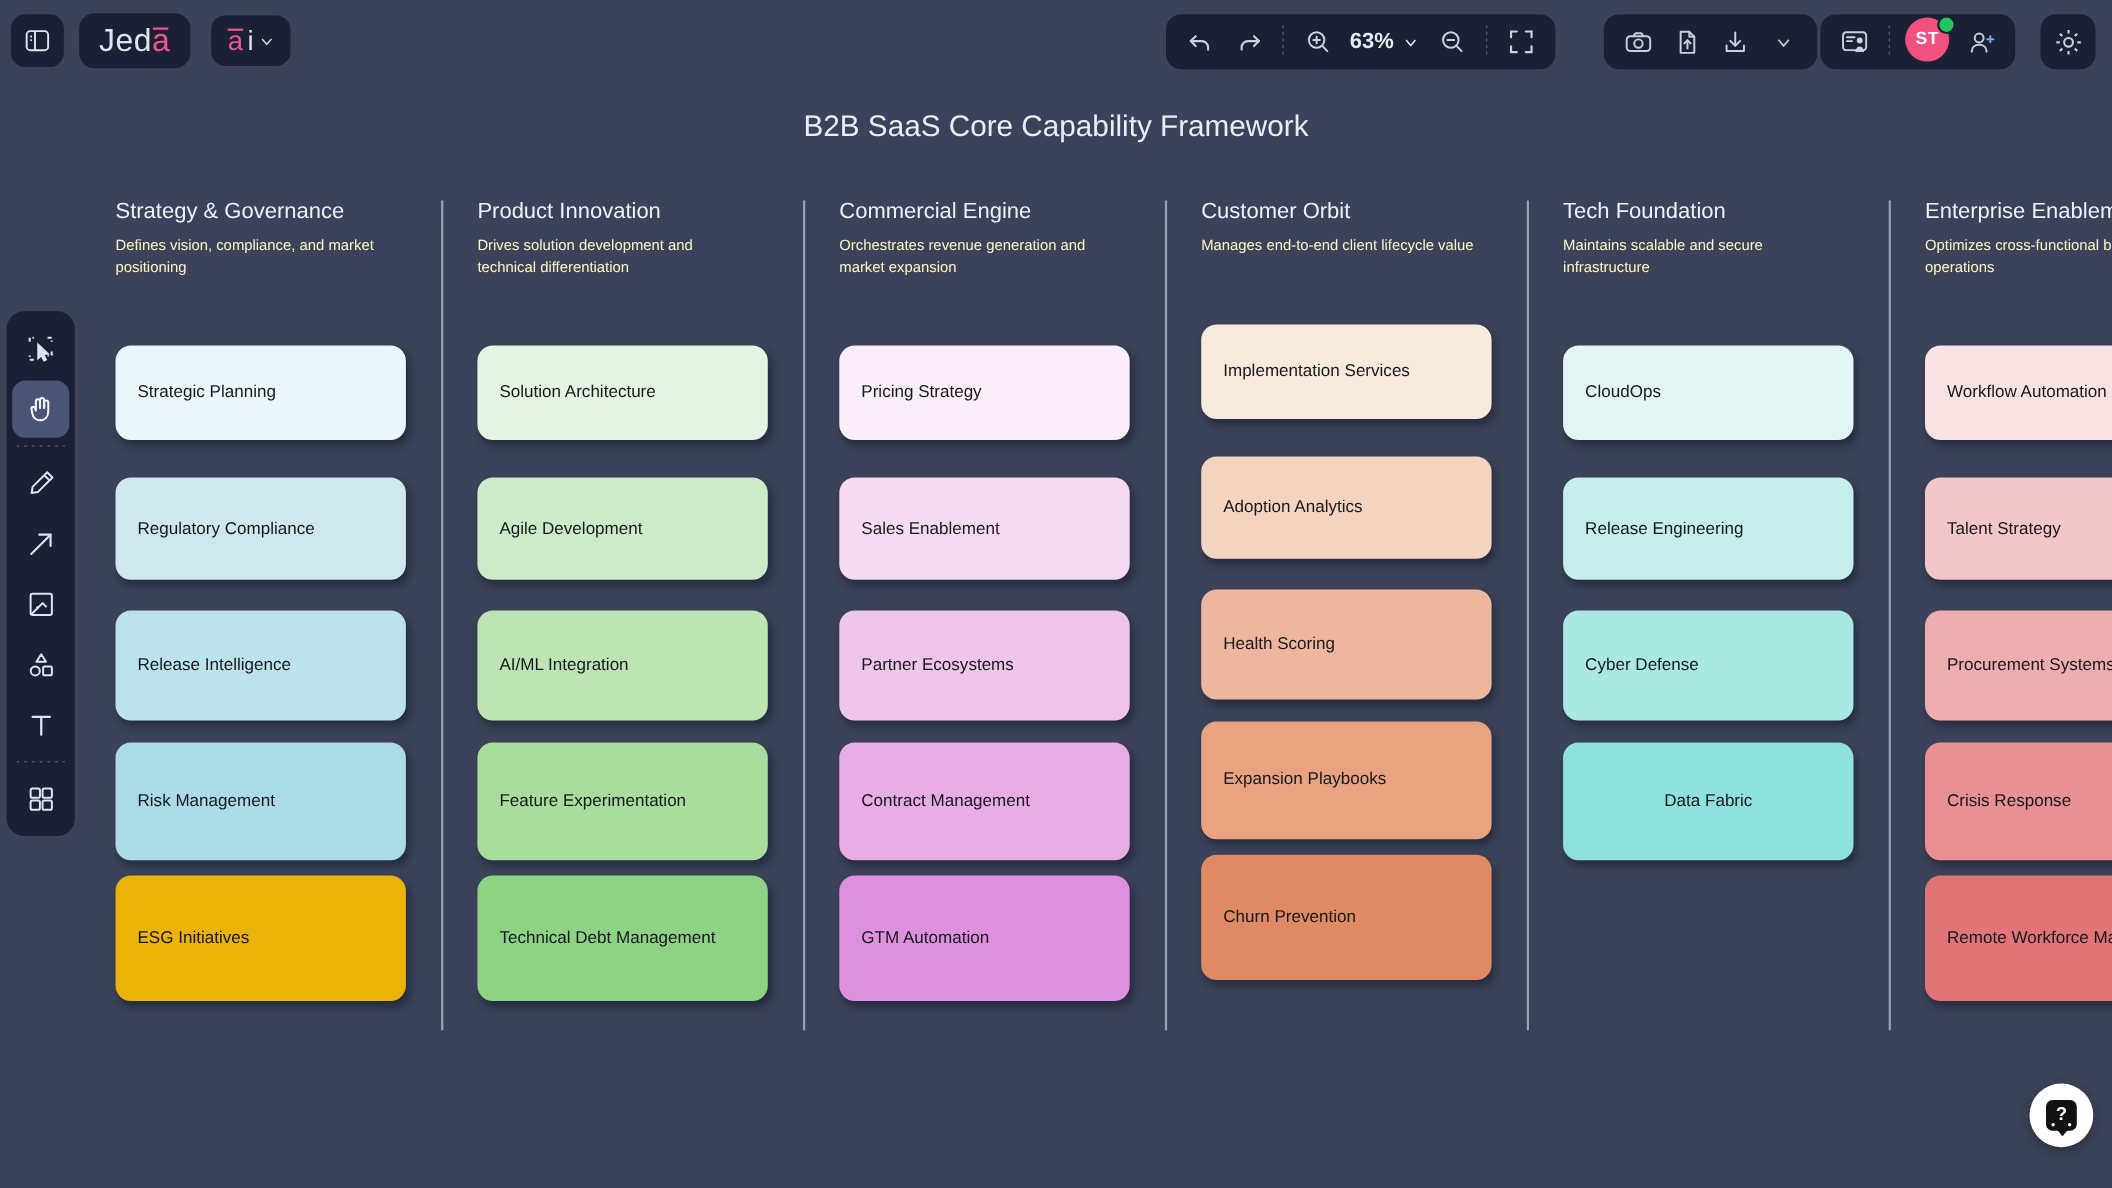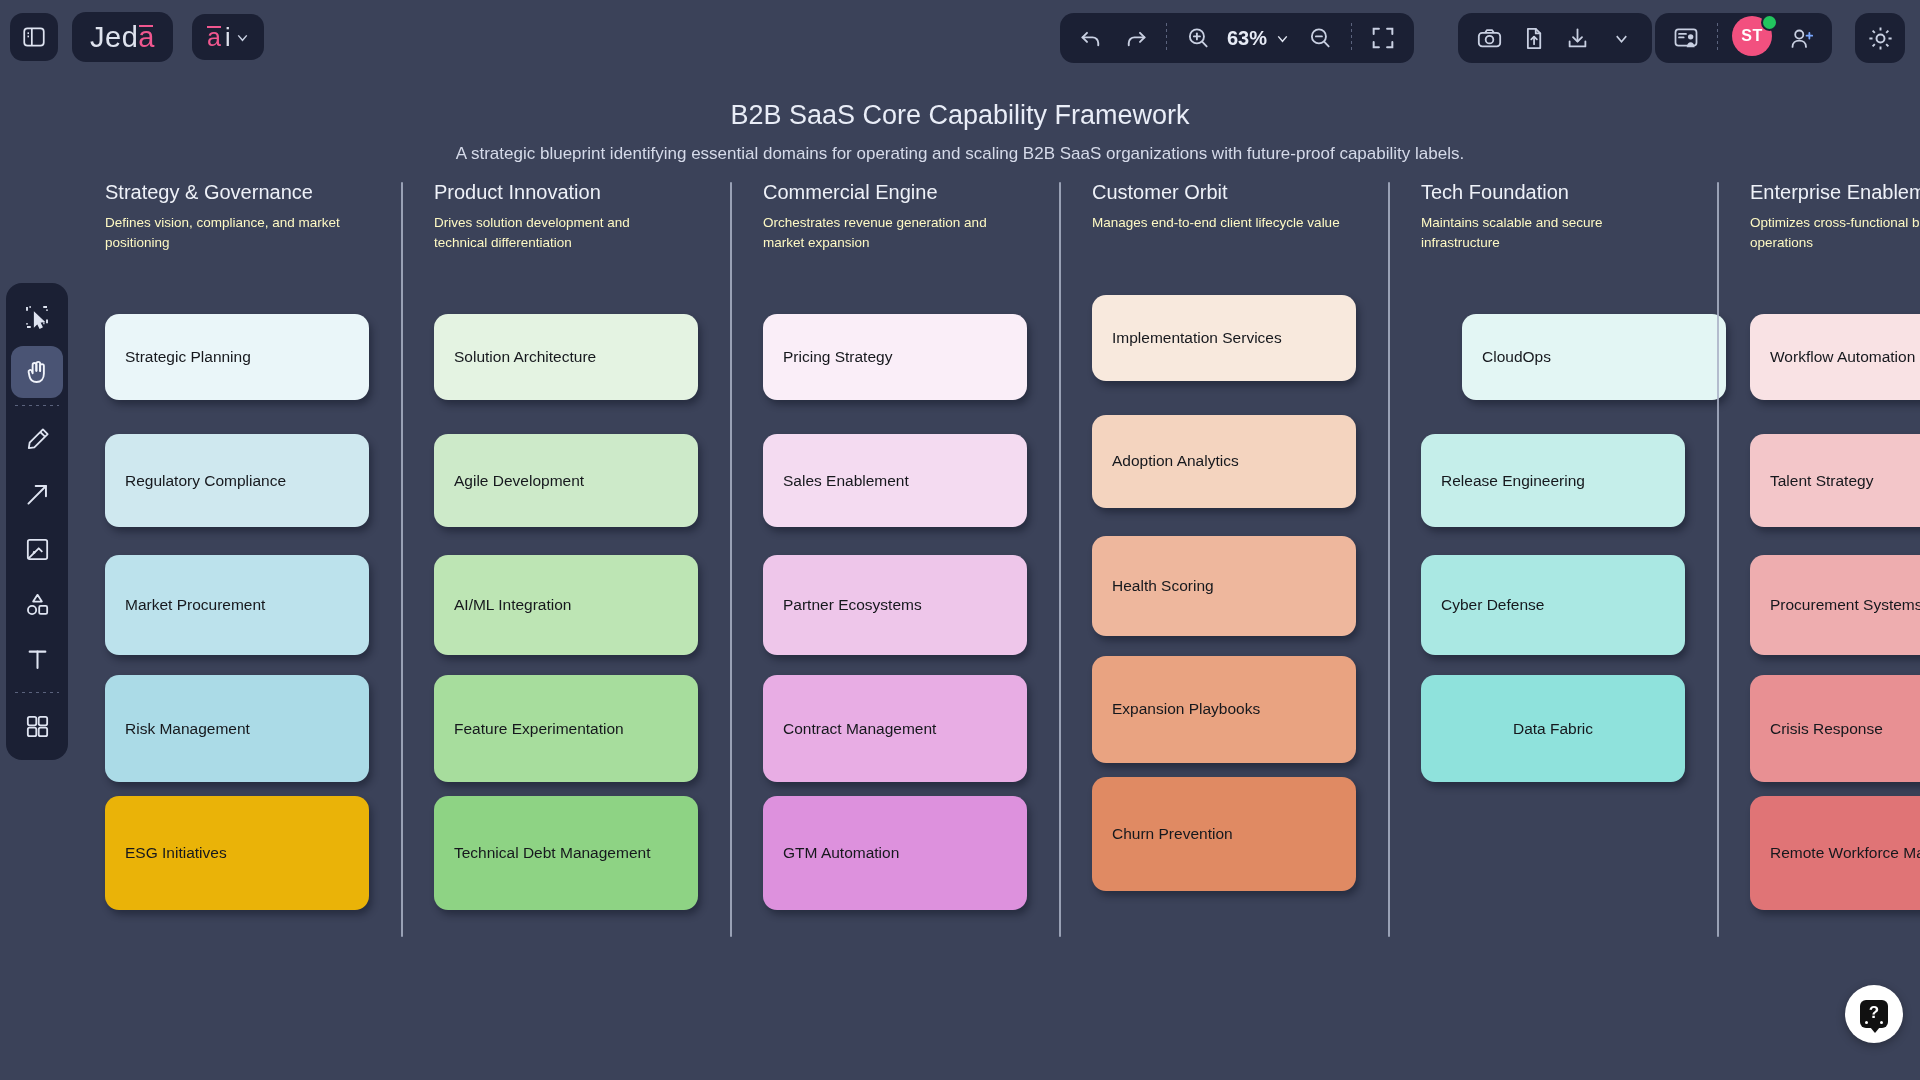--- a/index.html
+++ b/index.html
@@ -256,21 +256,20 @@
 
     <div class="tgroup tg-gear">
       <svg width="29" height="29" viewBox="0 0 24 24" fill="none" stroke="#c9d0e2" stroke-width="1.6">
         <circle cx="12" cy="12" r="3.3"></circle>
         <path d="M12 2.8v2.6M12 18.6v2.6M21.2 12h-2.6M5.4 12H2.8M18.5 5.5l-1.8 1.8M7.3 16.7l-1.8 1.8M18.5 18.5l-1.8-1.8M7.3 7.3L5.5 5.5"></path>
       </svg>
     </div>
   </div>
 
   <div class="board-title">B2B SaaS Core Capability Framework</div>
-  <div class="board-sub">A strategic blueprint identifying essential domains for operating and scaling B2B SaaS organizations with future-proof capability labels.</div>
 
   <div class="dock">
     <div class="tool">
       <svg width="30" height="30" viewBox="0 0 24 24" fill="none" stroke="#dfe4f1" stroke-width="1.5">
         <path d="M4 7V4h3M17 4h3v3M20 14v3h-3" stroke-dasharray="3 2"></path>
           <path d="M7 20H4v-3" stroke-dasharray="3 2"></path>
         <path d="M10 8.5l7.5 7.2-3.3.5 1.9 3.8-1.8.9-1.9-3.8-2.4 2.3z" fill="#dfe4f1" stroke="#dfe4f1" stroke-width="1"></path>
       </svg>
     </div>
     <div class="tool active">
@@ -329,21 +328,21 @@
         <div class="col-title">Strategy &amp; Governance</div>
         <div class="col-desc">Defines vision, compliance, and market positioning</div>
         <div class="cards" style="height: 660px;">
           <div class="card" style="top: 50px; height: 86px; width: 264px; background: rgb(234, 246, 249);">
             <span>Strategic Planning</span>
           </div>
           <div class="card" style="top: 170px; height: 93px; width: 264px; background: rgb(207, 232, 239);">
             <span>Regulatory Compliance</span>
           </div>
           <div class="card" style="top: 291px; height: 100px; width: 264px; background: rgb(188, 226, 236);">
-            <span>Market Procurement</span>
+            <span>Release Intelligence</span>
           </div>
           <div class="card" style="top: 411px; height: 107px; width: 264px; background: rgb(171, 219, 231);">
             <span>Risk Management</span>
           </div>
           <div class="card" style="top: 532px; height: 114px; width: 264px; background: #eab308;">
             <span>ESG Initiatives</span>
           </div>
         </div>
       </div>
       <div class="col-sep" style="left: 401px;"></div>
@@ -410,21 +409,21 @@
           <div class="card" style="top: 532px; height: 114px; width: 264px; background: rgb(224, 138, 99);">
             <span>Churn Prevention</span>
           </div>
         </div>
       </div>
       <div class="col-sep" style="left: 1388px;"></div>
       <div class="col" style="left: 1421px;">
         <div class="col-title">Tech Foundation</div>
         <div class="col-desc">Maintains scalable and secure infrastructure</div>
         <div class="cards" style="height: 660px;">
-          <div class="card" style="top: 50px; height: 86px; width: 264px; background: rgb(227, 246, 244); margin-left: 41px;">
+          <div class="card" style="top: 50px; height: 86px; width: 264px; background: rgb(227, 246, 244);">
             <span>CloudOps</span>
           </div>
           <div class="card" style="top: 170px; height: 93px; width: 264px; background: rgb(197, 238, 234);">
             <span>Release Engineering</span>
           </div>
           <div class="card" style="top: 291px; height: 100px; width: 264px; background: rgb(170, 232, 227);">
             <span>Cyber Defense</span>
           </div>
           <div class="card" style="top: 411px; height: 107px; width: 264px; background: rgb(143, 226, 220); justify-content: center;">
             <span>Data Fabric</span>

